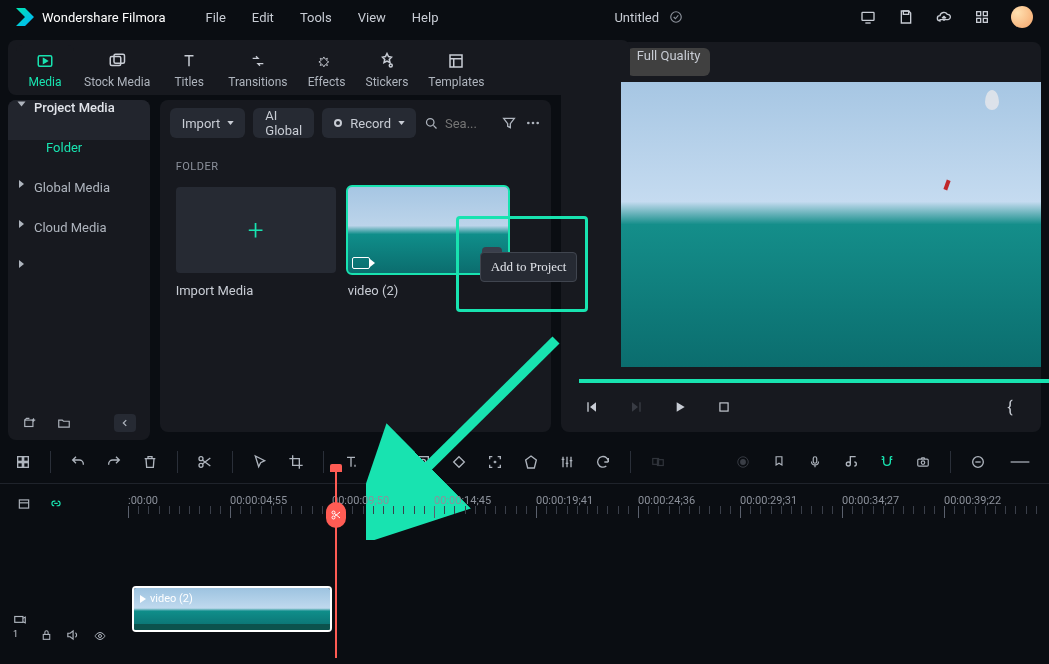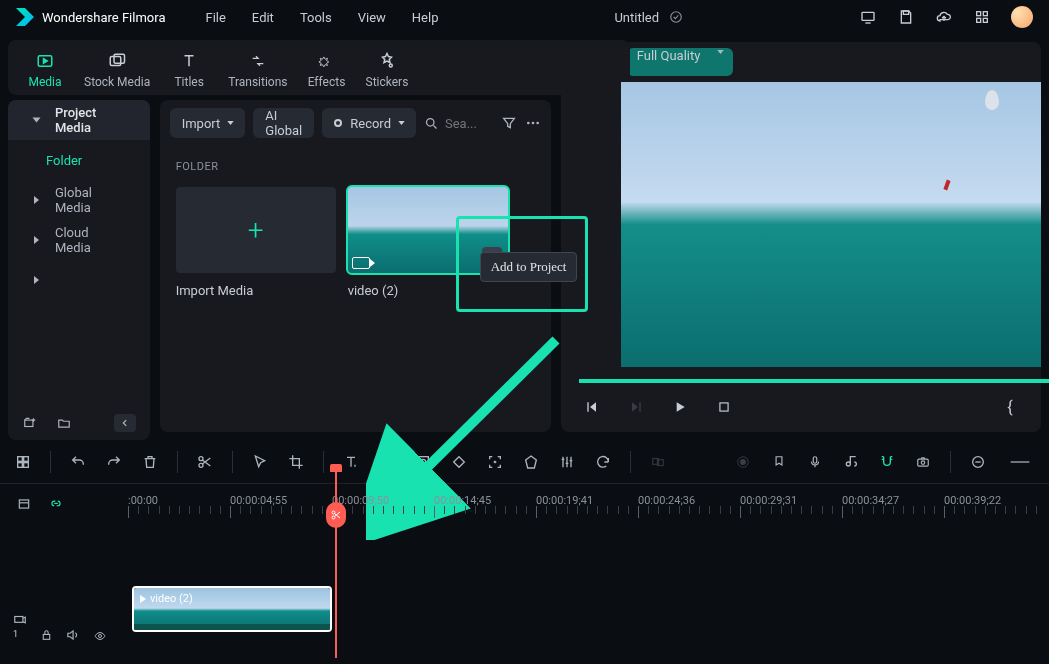--- a/index.html
+++ b/index.html
@@ -25,21 +25,21 @@
   .panel { background:#17191f; border-radius:8px; }
 
   
   .tabstrip { height:55px; display:flex; align-items:flex-end; gap:0; padding: 4px 8px 0 8px; }
   .tab { flex:0 0 auto; width:auto; min-width:58px; text-align:center; padding: 6px 10px 6px 10px; color:#aeb4bd; font-size:12px; cursor:pointer; border-radius:6px 6px 0 0; display:flex; flex-direction:column; align-items:center; gap:4px; }
   .tab.active { color:#18e3b0; background:#17191f; }
   .tab .ticon { width:20px; height:20px; display:flex; align-items:center; justify-content:center; }
 
   
   .sidebar { flex:1; display:flex; flex-direction:column; }
-  .sb-item { height:40px; display:flex; align-items:center; gap:16px; padding:0 26px; color:#aeb4bd; cursor:pointer; }
+  .sb-item { height:40px; display:flex; gap:10px; padding:0 11px; color:#aeb4bd; cursor:pointer; }
   .sb-item.header { background:#22252d; color:#e1e4ea; font-weight:500; border-radius:8px 8px 0 0; }
   .sb-item.sub { padding-left:38px; color:#18e3b0; }
   .sb-spacer { flex:1; }
   .sb-footer { display:flex; align-items:center; gap:18px; padding:8px 14px; }
   .tri { width:0; height:0; border-top:4px solid transparent; border-bottom:4px solid transparent; border-left:5px solid #aeb4bd; }
   .tri.down { transform: rotate(90deg); }
 
   
   .mid-toolbar { height:46px; display:flex; align-items:center; gap:8px; padding:8px 10px; border-bottom:0; }
   .pill { background:#262a33; border-radius:6px; height:30px; display:flex; align-items:center; padding:0 12px; gap:8px; color:#c8ccd4; cursor:pointer; font-size:13px; }
@@ -60,21 +60,21 @@
   .tilelabel { margin-top:10px; font-size:13px; color:#c8ccd4; }
   .plus { color:#18e3b0; font-size:28px; font-weight:300; }
   .vidimg { width:100%; height:100%; border-radius:2px; background: linear-gradient(to bottom, #a6c6e3 0%, #bcd4ea 45%, #0f8e8a 55%, #0b6d6e 100%); }
 
   
   .tutorialbox { position:absolute; border:3px solid #18e3b0; border-radius:4px; pointer-events:none; }
   .tip { position:absolute; background:#262a33; border:1px solid #40454f; color:#e1e4ea; padding:6px 10px; border-radius:4px; font-size:13px; white-space:nowrap; }
 
   
   .player-head { height:40px; display:flex; align-items:center; padding:0 14px; gap:16px; }
-  .qselect { background:#0f766e; border-radius:6px; height:28px; display:flex; padding:0 10px; gap:18px; color:#c8ccd4; cursor:pointer; font-size:13px; }
+  .qselect { background:#404040; border-radius:6px; height:28px; display:flex; padding:0 10px; gap:18px; color:#c8ccd4; cursor:pointer; font-size:13px;flex-direction:column; }
   .player-body { flex:1; position:relative; display:flex; flex-direction:column; align-items:center; }
   .preview { width:420px; height:285px; background: linear-gradient(to bottom, #a6c6e3 0%, #c5dbf0 42%, #148e8a 50%, #0b6d6e 100%); position:relative; margin-left: 60px; }
   .preview .balloon { position:absolute; top:8px; right:42px; width:14px; height:20px; border-radius:50% 50% 50% 50% / 60% 60% 40% 40%; background:#e4e6eb; opacity:.85; }
   .preview .drop { position:absolute; top:98px; right:92px; width:4px; height:10px; background:#c0272a; transform: rotate(20deg); }
   .scrub { width:calc(100% + 60px); height:4px; background:#18e3b0; margin-top:12px; margin-right:-60px; align-self:stretch; margin-left:18px; }
   .player-ctrl { height:50px; display:flex; align-items:center; gap:26px; padding:0 22px; }
   .player-ctrl .ico { width:18px; height:18px; display:flex; align-items:center; justify-content:center; color:#c8ccd4; }
 
   
   .timeline { height:218px; display:flex; flex-direction:column; }
@@ -211,20 +211,29 @@
         <span>Effects</span>
       </div>
       <div class="tab">
         <span class="ticon">
             <svg viewBox="0 0 24 24" width="18" height="18" stroke="#c8ccd4" fill="none" stroke-width="2">
               <path d="M12 2l2 4 4 1-3 3 1 4-4-2-4 2 1-4-3-3 4-1z"></path>
               <circle cx="17" cy="18" r="2"></circle>
             </svg>
           </span>
         <span>Stickers</span>
+      </div>
+      <div class="tab">
+        <span class="ticon">
+            <svg viewBox="0 0 24 24" width="18" height="18" stroke="#c8ccd4" fill="none" stroke-width="2">
+              <rect x="4" y="4" width="16" height="16"></rect>
+              <path d="M4 9h16M9 9v11"></path>
+            </svg>
+          </span>
+        <span>Templates</span>
       </div>
     </div>
 
     <div class="panel sidebar" style="margin-top:58px; height:332px;">
       <div class="sb-item header">
         <span class="tri down"></span>
         <span>Project Media</span>
       </div>
       <div class="sb-item sub">
         <span>Folder</span>

